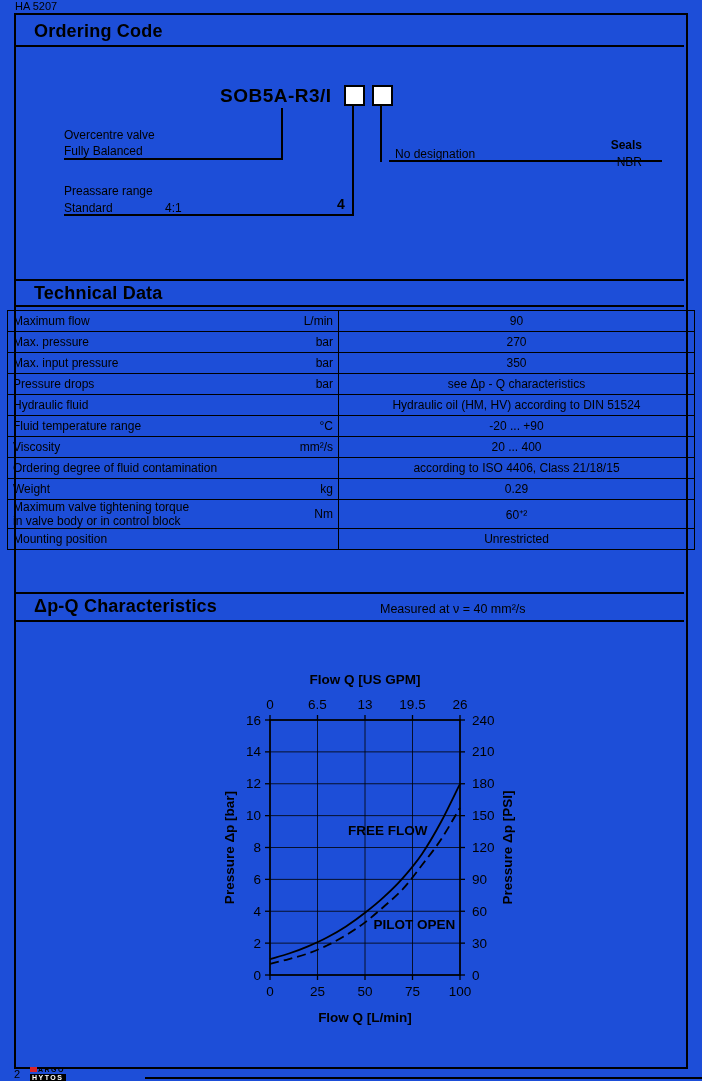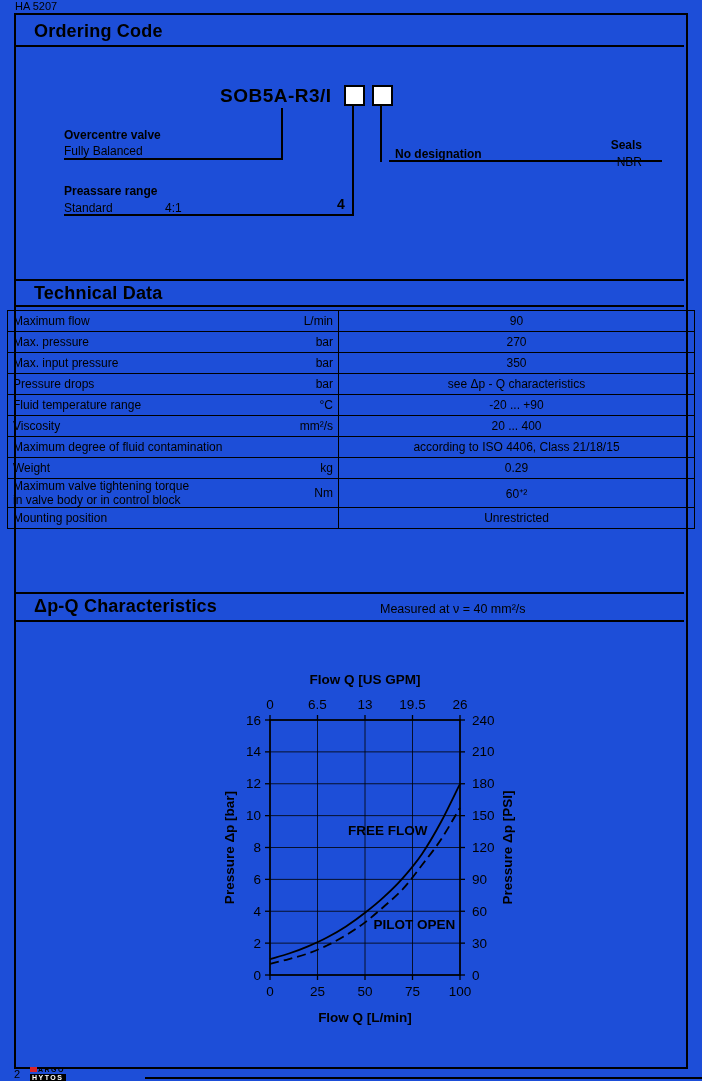--- a/index.html
+++ b/index.html
@@ -3,21 +3,21 @@
 <meta charset="utf-8">
 <style>
   html,body{margin:0;padding:0;background:#fff;}
   .canvas{position:relative;width:702px;height:1081px;background:#1d4ed8;color:#000;
           font-family:"Liberation Sans", sans-serif;overflow:hidden;}
   .hr{position:absolute;background:#000;height:2px;}
   .vr{position:absolute;background:#000;width:2px;}
   .page-border{position:absolute;left:14px;top:13px;width:670px;height:1052px;border:2px solid #000;}
   .doc-code{position:absolute;left:15px;top:0px;font-size:11px;}
   .section-title{position:absolute;font-size:18px;font-weight:bold;letter-spacing:0.2px;}
-  .b12{font-size:12px;font-weight:bold;position:absolute;}
+  .b12{font-size:12px;font-weight:normal;position:absolute;}
   .n12{font-size:12px;position:absolute;}
   .model-code{position:absolute;left:220px;top:85px;font-size:19px;font-weight:bold;letter-spacing:0.5px;}
   .code-box{position:absolute;width:17px;height:17px;border:2px solid #000;background:#fff;}
   .seals-block{position:absolute;left:460px;top:138px;width:182px;text-align:right;}
   .seals-block .t1{font-size:12px;font-weight:bold;}
   .seals-block .t2{font-size:12px;margin-top:3px;}
   .pr-value{position:absolute;left:337px;top:196px;font-size:14px;font-weight:bold;}
   .tech-table{position:absolute;left:7px;top:310px;width:688px;border-collapse:collapse;
               font-size:12px;table-layout:fixed;}
   .tech-table td{border:1px solid #000;padding:0 5px;height:20px;vertical-align:middle;}
@@ -117,39 +117,48 @@
             <div class="cell-flex">
               <span class="param-name">Pressure drops</span>
               <span class="param-unit">bar</span>
             </div>
           </td>
           <td class="td-value">see Δp - Q  characteristics</td>
         </tr>
         <tr>
           <td class="td-left">
             <div class="cell-flex">
+              <span class="param-name">Hydraulic fluid</span>
+              <span class="param-unit"></span>
+            </div>
+          </td>
+          <td class="td-value">Hydraulic oil (HM, HV) according to DIN 51524</td>
+        </tr>
+        <tr>
+          <td class="td-left">
+            <div class="cell-flex">
               <span class="param-name">Fluid temperature range</span>
               <span class="param-unit">°C</span>
             </div>
           </td>
           <td class="td-value">-20 ... +90</td>
         </tr>
         <tr>
           <td class="td-left">
             <div class="cell-flex">
               <span class="param-name">Viscosity</span>
               <span class="param-unit">mm²/s</span>
             </div>
           </td>
           <td class="td-value">20 ... 400</td>
         </tr>
         <tr>
           <td class="td-left">
             <div class="cell-flex">
-              <span class="param-name">Maximum degree of fluid contamination</span>
+              <span class="param-name">Ordering degree of fluid contamination</span>
               <span class="param-unit"></span>
             </div>
           </td>
           <td class="td-value">according to ISO 4406, Class 21/18/15</td>
         </tr>
         <tr>
           <td class="td-left">
             <div class="cell-flex">
               <span class="param-name">Weight</span>
               <span class="param-unit">kg</span>

